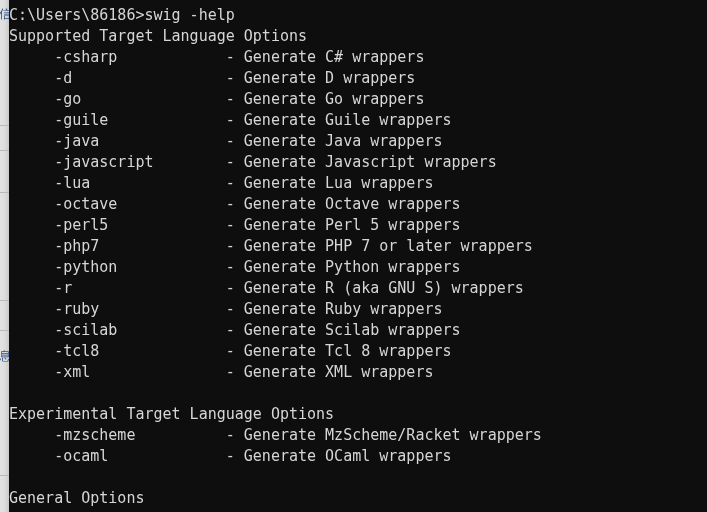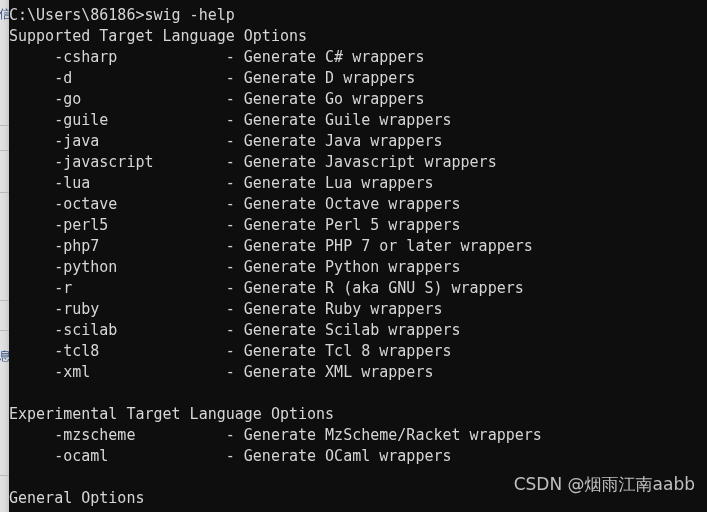--- a/index.html
+++ b/index.html
@@ -109,15 +109,14 @@
     <div class="divider" style="top:125px;"></div>
     <div class="divider" style="top:150px;"></div>
     <div class="divider" style="top:192px;"></div>
     <div class="divider" style="top:300px;"></div>
     <div class="divider" style="top:330px;"></div>
     <div class="divider" style="top:475px;"></div>
     <div class="glyph top">信</div>
     <div class="glyph mid">息</div>
   </div>
 
-  <div id="watermark">CSDN @烟雨江南aabb</div>
 
 </div>
 
 </body></html>

